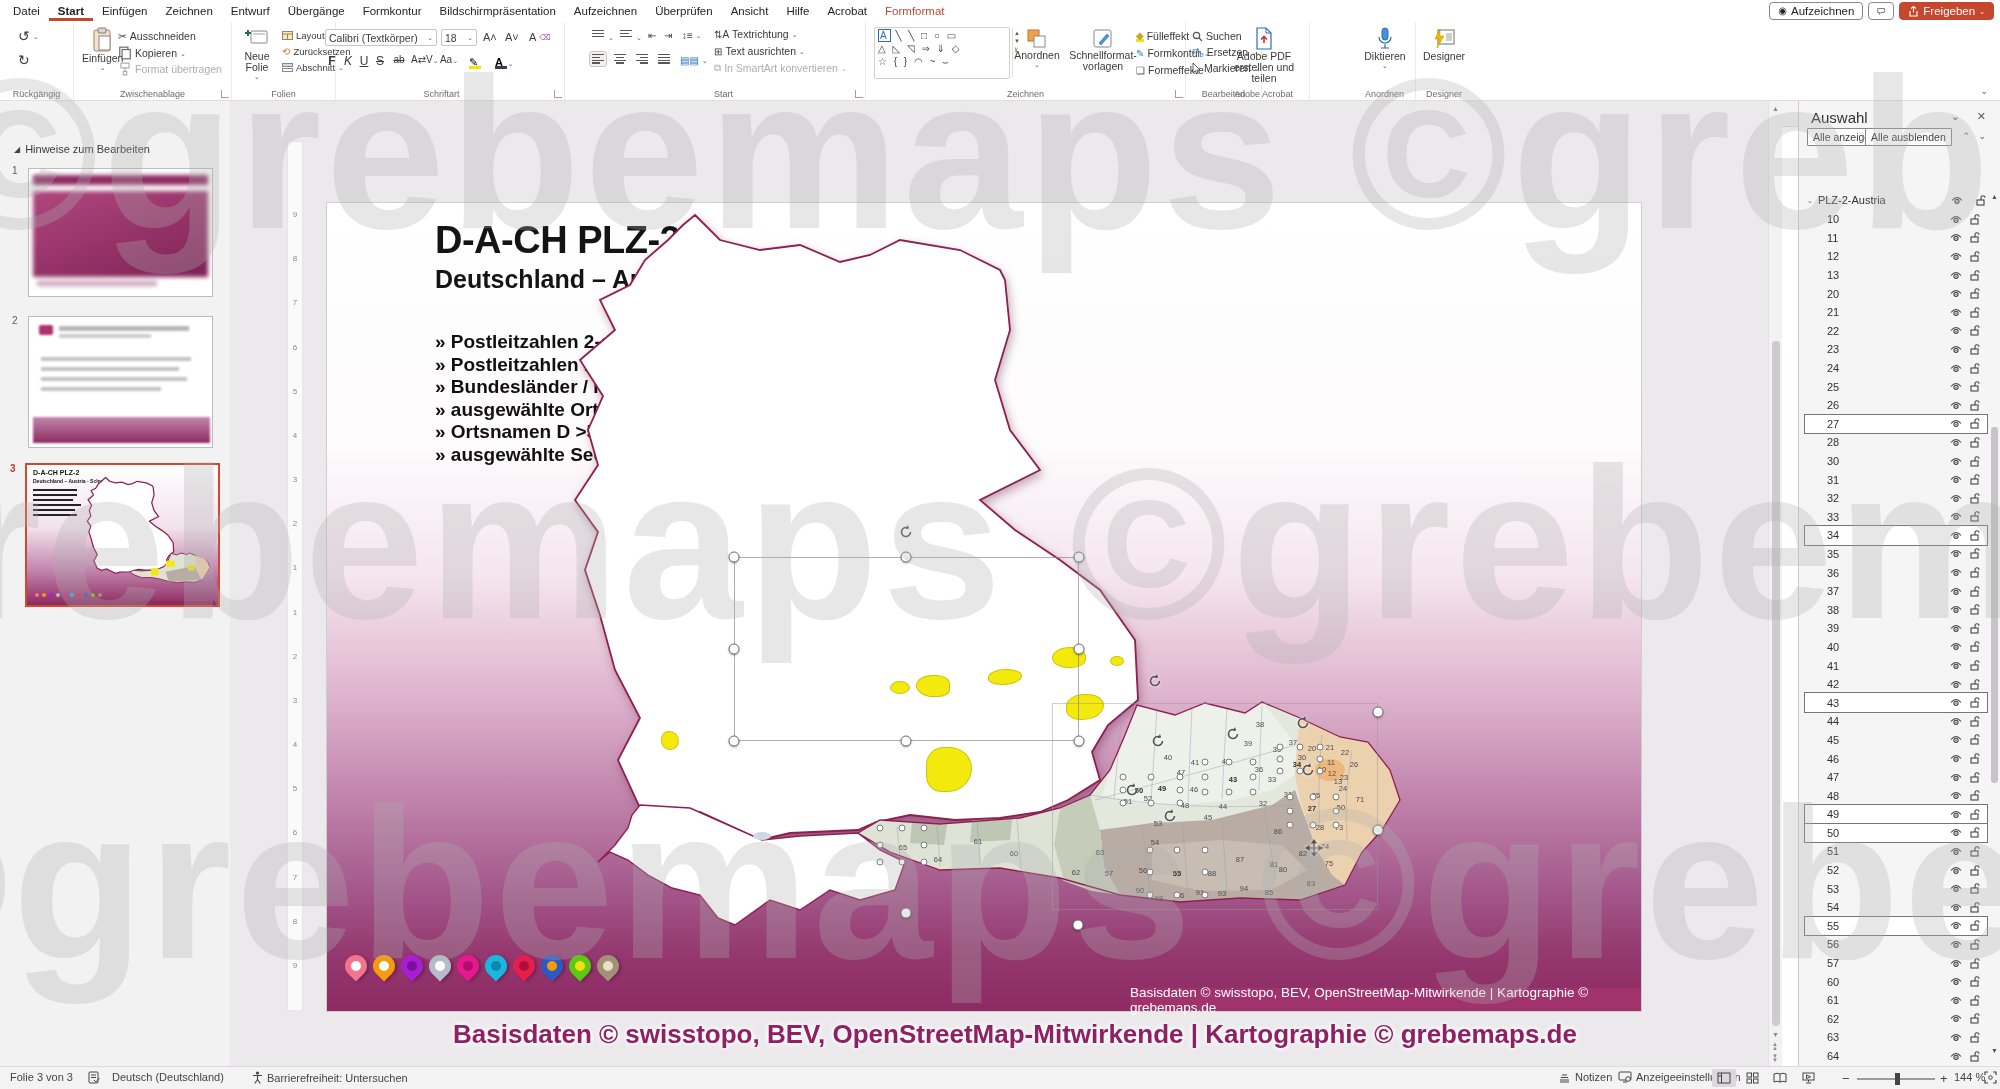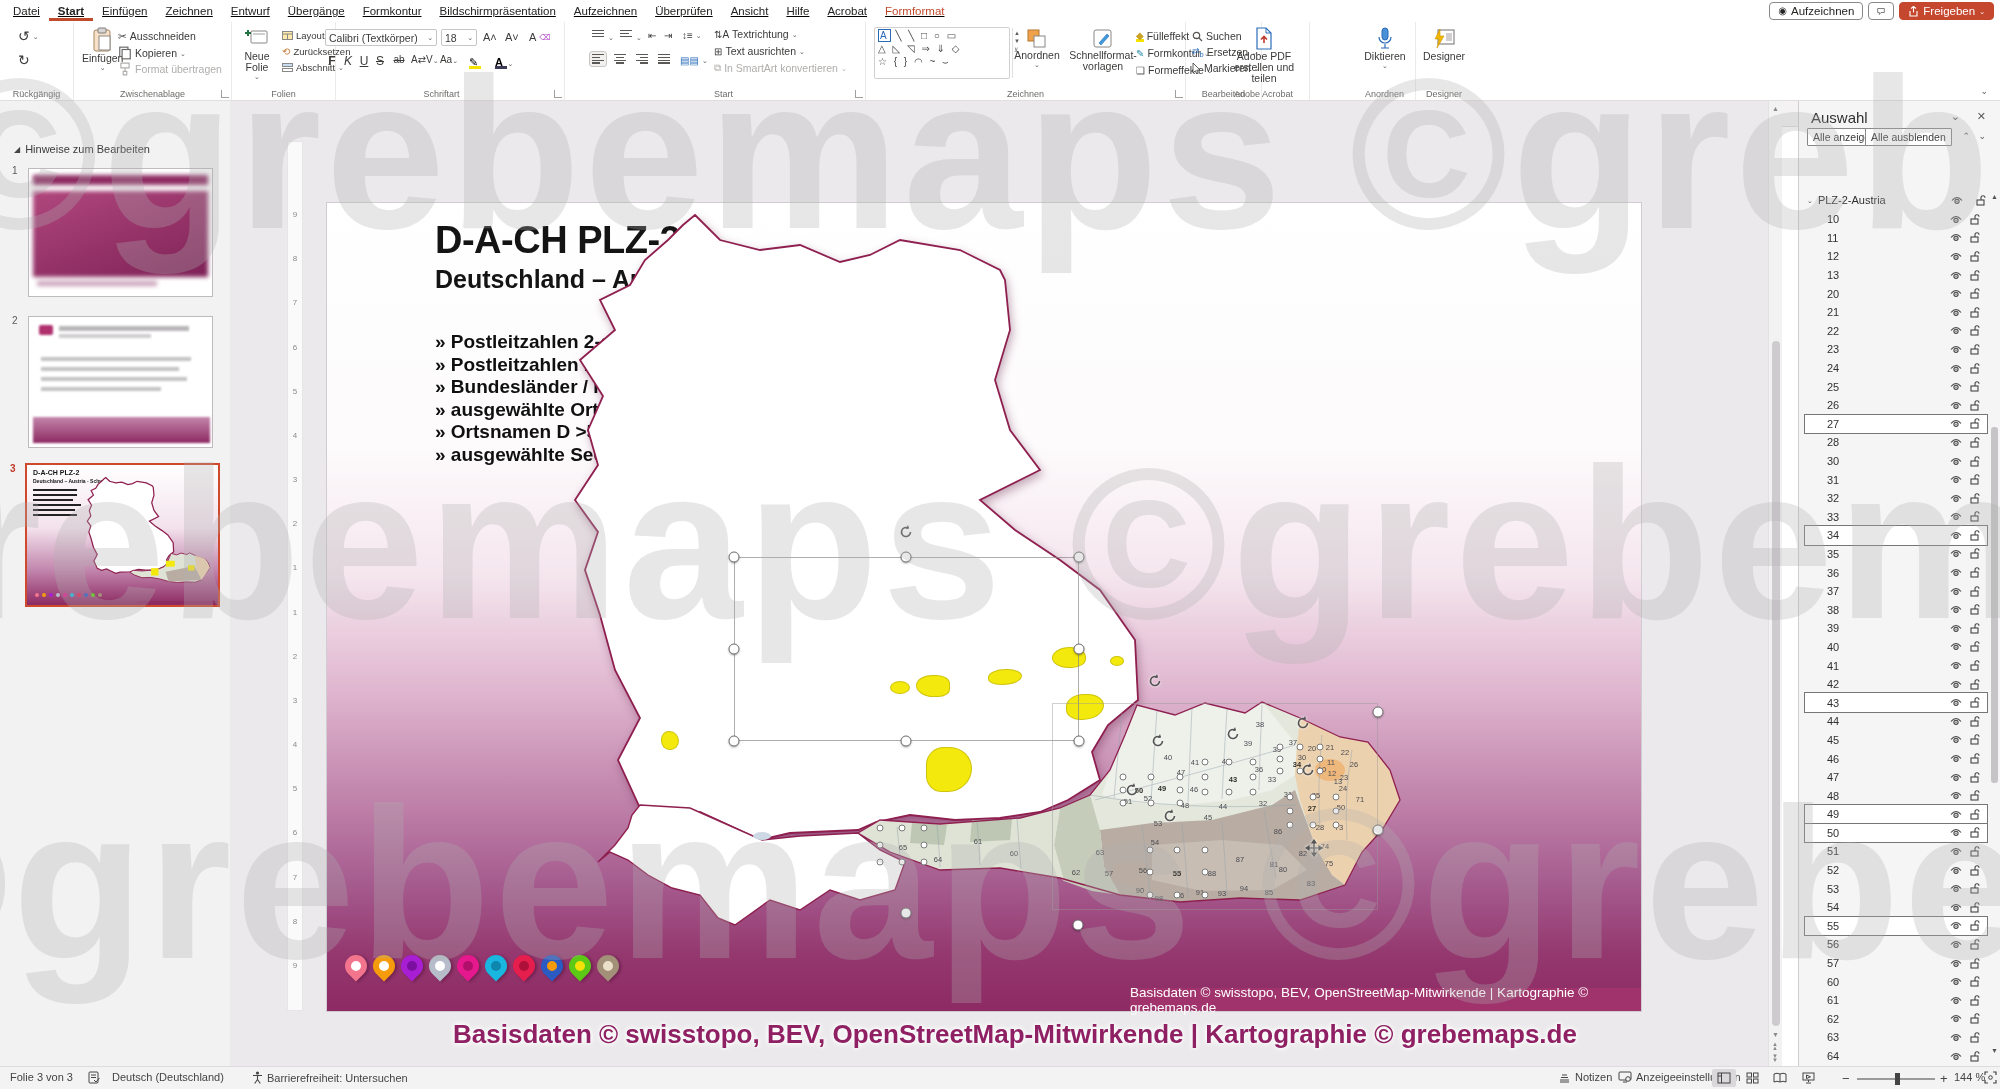--- a/index.html
+++ b/index.html
@@ -3,21 +3,21 @@
 <meta charset="utf-8">
 <style>
   * { margin:0; padding:0; box-sizing:border-box; }
   html,body { width:2000px; height:1089px; overflow:hidden; }
   body { font-family:"Liberation Sans", sans-serif; background:#fff; position:relative; }
   .abs { position:absolute; }
   .app { position:absolute; inset:0; background:#fff; }
 
   
   .menubar { position:absolute; left:0; top:0; width:2000px; height:22px; background:#fff; display:flex; align-items:center; }
-  .menus { display:flex; align-items:center; padding-left:4px;text-decoration:underline; }
+  .menus { display:flex; align-items:center; padding-left:4px; }
   .menu-item { font-size:11.5px; color:#252423; padding:3px 9px 4px; white-space:nowrap; cursor:default; }
   .menu-item.active { font-weight:bold; border-bottom:3px solid #c24a2c; padding-bottom:1px; }
   .menu-item.contextual { color:#c24a2c; }
   .menubar-right { position:absolute; right:6px; top:2px; display:flex; gap:5px; align-items:center; }
   .tb-btn { height:18px; border:1px solid #8a8886; border-radius:4px; background:#fff; display:flex; align-items:center; gap:4px; font-size:11.5px; color:#252423; padding:0 8px; }
   .tb-share { background:#c5472e; border-color:#c5472e; color:#fff; }
   .dot-ic { font-size:10px; line-height:10px; }
 
   
   .ribbon { position:absolute; left:0; top:22px; width:2000px; height:79px; background:#fff; border-bottom:1px solid #e1dfdd; }

